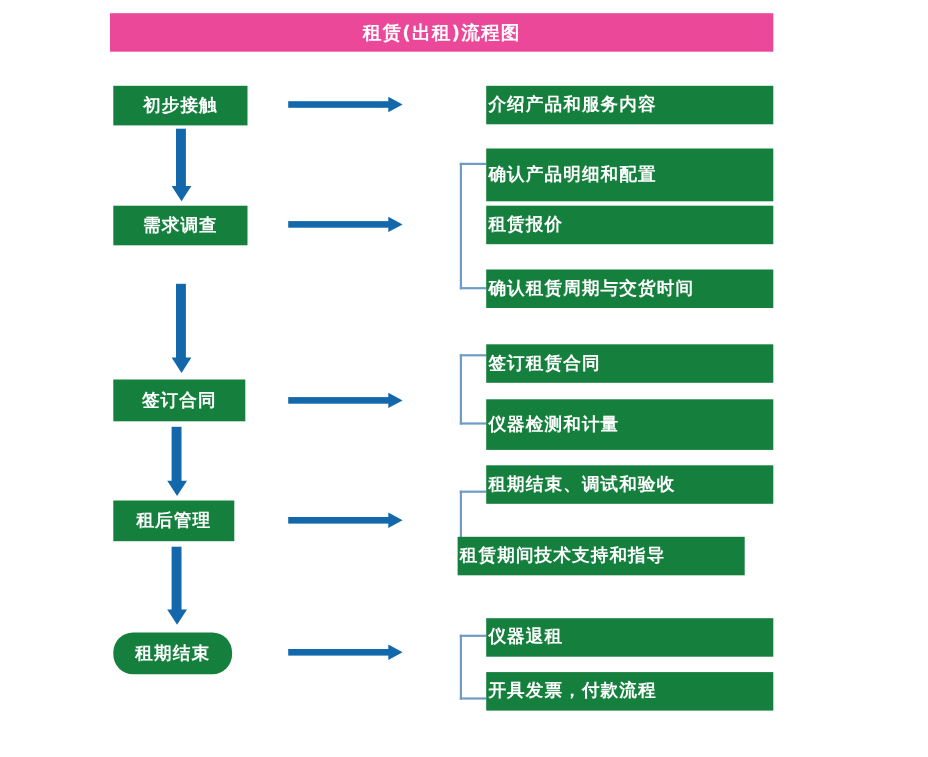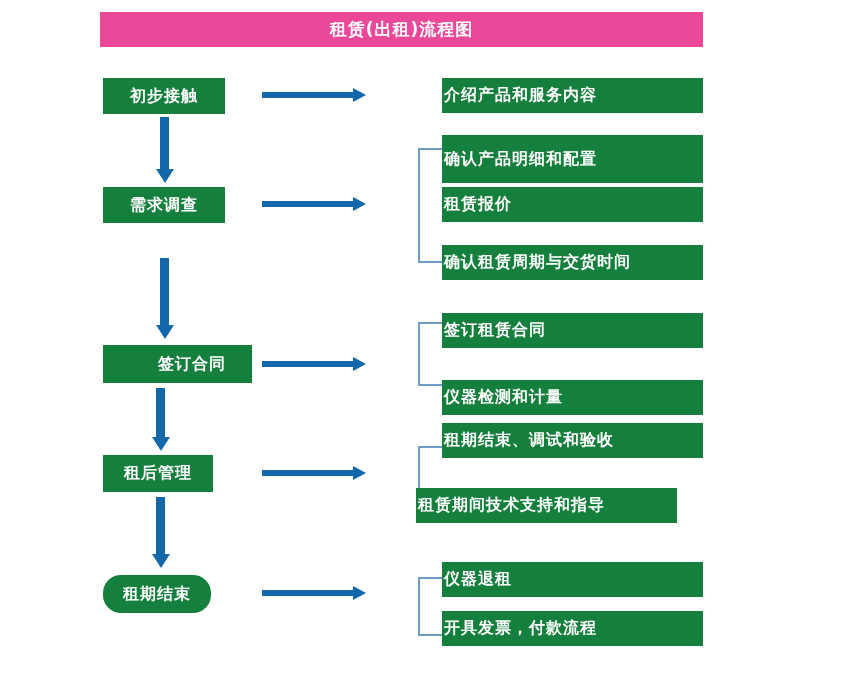--- a/index.html
+++ b/index.html
@@ -98,21 +98,21 @@
 </style>
 </head>
 <body>
 
 <div id="canvas">
 
   <div class="title-bar">租赁(出租)流程图</div>
 
   <div class="node left" style="left:103px; top:78px; width:122px; height:36px;">初步接触</div>
   <div class="node left" style="left:103px; top:187px; width:122px; height:36px;">需求调查</div>
-  <div class="node left" style="left:103px; top:345px; width:120px; height:38px;padding-left:29px;">签订合同</div>
+  <div class="node left" style="left:103px; top:345px; width:120px; height:38px;">签订合同</div>
   <div class="node left" style="left:103px; top:455px; width:110px; height:37px;">租后管理</div>
   <div class="node left" style="left:103px; top:575px; width:108px; height:38px;border-radius:18px;">租期结束</div>
 
   <div class="arrow-v" style="left:160px; top:117px; height:53px;"></div>
   <div class="arrow-v" style="left:160px; top:258px; height:68px;"></div>
   <div class="arrow-v" style="left:156px; top:388px; height:50px;"></div>
   <div class="arrow-v" style="left:156px; top:497px; height:58px;"></div>
 
   <div class="arrow-h" style="left:262px; top:92px; width:92px;"></div>
   <div class="arrow-h" style="left:262px; top:201px; width:92px;"></div>
@@ -125,21 +125,21 @@
   <div class="bracket" style="left:418px; top:446px; width:24px; height:63px;"></div>
   <div class="bracket" style="left:418px; top:577px; width:24px; height:59px;"></div>
 
   <div class="node right" style="left:442px; top:78px; width:261px; height:35px;">介绍产品和服务内容</div>
 
   <div class="node right" style="left:442px; top:135px; width:261px; height:48px;text-align:center;">确认产品明细和配置</div>
   <div class="node right" style="left:442px; top:187px; width:261px; height:35px;">租赁报价</div>
   <div class="node right" style="left:442px; top:245px; width:261px; height:35px;">确认租赁周期与交货时间</div>
 
   <div class="node right" style="left:442px; top:313px; width:261px; height:35px;">签订租赁合同</div>
-  <div class="node right" style="left:442px; top:363px; width:261px; height:35px;margin-top:17px;">仪器检测和计量</div>
+  <div class="node right" style="left:442px; top:363px; width:261px; height:46px;">仪器检测和计量</div>
 
   <div class="node right" style="left:442px; top:423px; width:261px; height:35px;">租期结束、调试和验收</div>
   <div class="node right" style="left:416px; top:488px; width:261px; height:35px;font-family:Liberation Mono, monospace;">租赁期间技术支持和指导</div>
 
   <div class="node right" style="left:442px; top:562px; width:261px; height:35px;">仪器退租</div>
   <div class="node right" style="left:442px; top:611px; width:261px; height:35px;">开具发票，付款流程</div>
 
 </div>
 
 </body></html>

